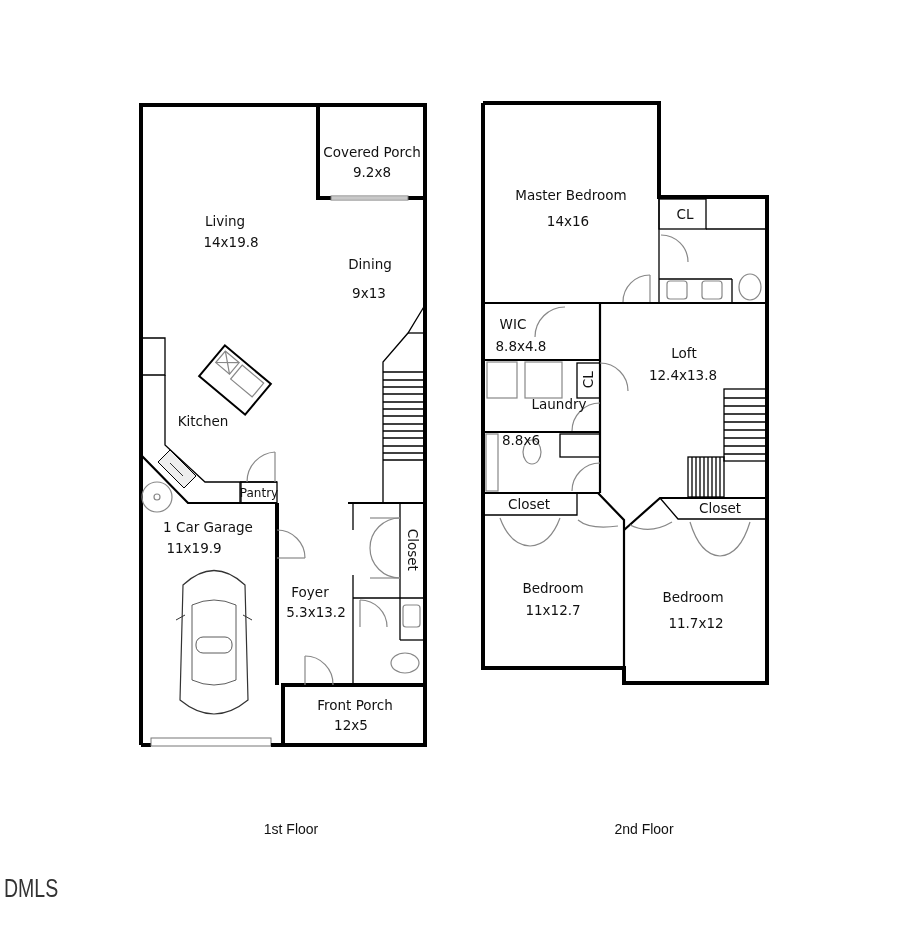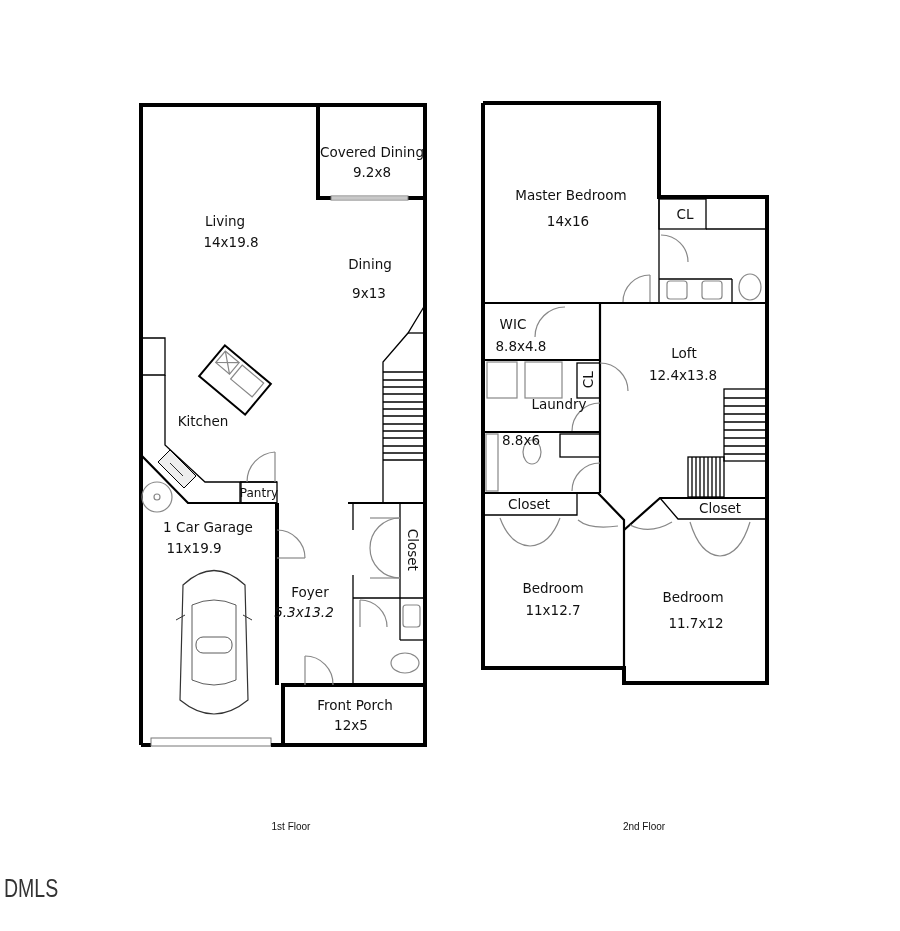--- a/index.html
+++ b/index.html
@@ -4,21 +4,21 @@
 <style>
   html,body{margin:0;padding:0;background:#ffffff;}
   body{width:900px;height:931px;position:relative;overflow:hidden;font-family:"DejaVu Sans",sans-serif;color:#111;}
   #plan{position:absolute;left:0;top:0;width:900px;height:931px;}
   .wall{fill:none;stroke:#000;stroke-width:4;stroke-linejoin:miter;}
   .iwall{fill:none;stroke:#000;stroke-width:2.2;}
   .thin{fill:none;stroke:#000;stroke-width:1.3;}
   .gray{fill:none;stroke:#888;stroke-width:1.2;}
   .lbl{position:absolute;font-size:13.5px;text-align:center;white-space:nowrap;transform:translateX(-50%);line-height:1;}
   .sm{font-size:12px;}
-  .floor-title{position:absolute;font-size:10px;transform:translateX(-50%);font-family:"Liberation Sans",sans-serif;}
+  .floor-title{position:absolute;font-size:14px;transform:translateX(-50%);font-family:"Liberation Sans",sans-serif;}
   .logo{position:absolute;left:4px;top:873px;font-size:26px;font-weight:100;letter-spacing:0px;color:#333;font-family:"Liberation Sans",sans-serif;transform:scaleX(0.75);transform-origin:left;}
 </style>
 </head>
 <body>
 
 <svg id="plan" viewBox="0 0 900 931">
 
   <g>
 
     <polyline class="wall" points="141,105 425,105 425,685"></polyline>
@@ -167,32 +167,32 @@
       <line class="thin" x1="700" y1="457" x2="700" y2="497"></line>
       <line class="thin" x1="704" y1="457" x2="704" y2="497"></line>
       <line class="thin" x1="708" y1="457" x2="708" y2="497"></line>
       <line class="thin" x1="712" y1="457" x2="712" y2="497"></line>
       <line class="thin" x1="716" y1="457" x2="716" y2="497"></line>
       <line class="thin" x1="720" y1="457" x2="720" y2="497"></line>
     </g>
   </g>
 </svg>
 
-<div class="lbl" style="left:372px;top:146px;">Covered Dining</div>
+<div class="lbl" style="left:372px;top:146px;">Covered Porch</div>
 <div class="lbl" style="left:372px;top:166px;">9.2x8</div>
 <div class="lbl" style="left:225px;top:205px;margin-top:10px;">Living</div>
 <div class="lbl" style="left:231px;top:236px;">14x19.8</div>
 <div class="lbl" style="left:370px;top:258px;">Dining</div>
 <div class="lbl" style="left:369px;top:287px;">9x13</div>
 <div class="lbl" style="left:203px;top:415px;">Kitchen</div>
 <div class="lbl sm" style="left:259px;top:487px;">Pantry</div>
 <div class="lbl" style="left:208px;top:521px;">1 Car Garage</div>
 <div class="lbl" style="left:194px;top:542px;">11x19.9</div>
 <div class="lbl" style="left:310px;top:586px;text-align:right;">Foyer</div>
-<div class="lbl" style="left:304px;top:606px;font-style:italic;">5.3x13.2</div>
+<div class="lbl" style="left:316px;top:606px;">5.3x13.2</div>
 <div class="lbl" style="left:412px;top:543px;transform:translateX(-50%) rotate(90deg);">Closet</div>
 <div class="lbl" style="left:355px;top:699px;">Front Porch</div>
 <div class="lbl" style="left:351px;top:719px;">12x5</div>
 
 <div class="lbl" style="left:571px;top:189px;">Master Bedroom</div>
 <div class="lbl" style="left:568px;top:215px;">14x16</div>
 <div class="lbl" style="left:685px;top:208px;">CL</div>
 <div class="lbl" style="left:513px;top:318px;">WIC</div>
 <div class="lbl" style="left:521px;top:340px;">8.8x4.8</div>
 <div class="lbl" style="left:684px;top:347px;">Loft</div>

